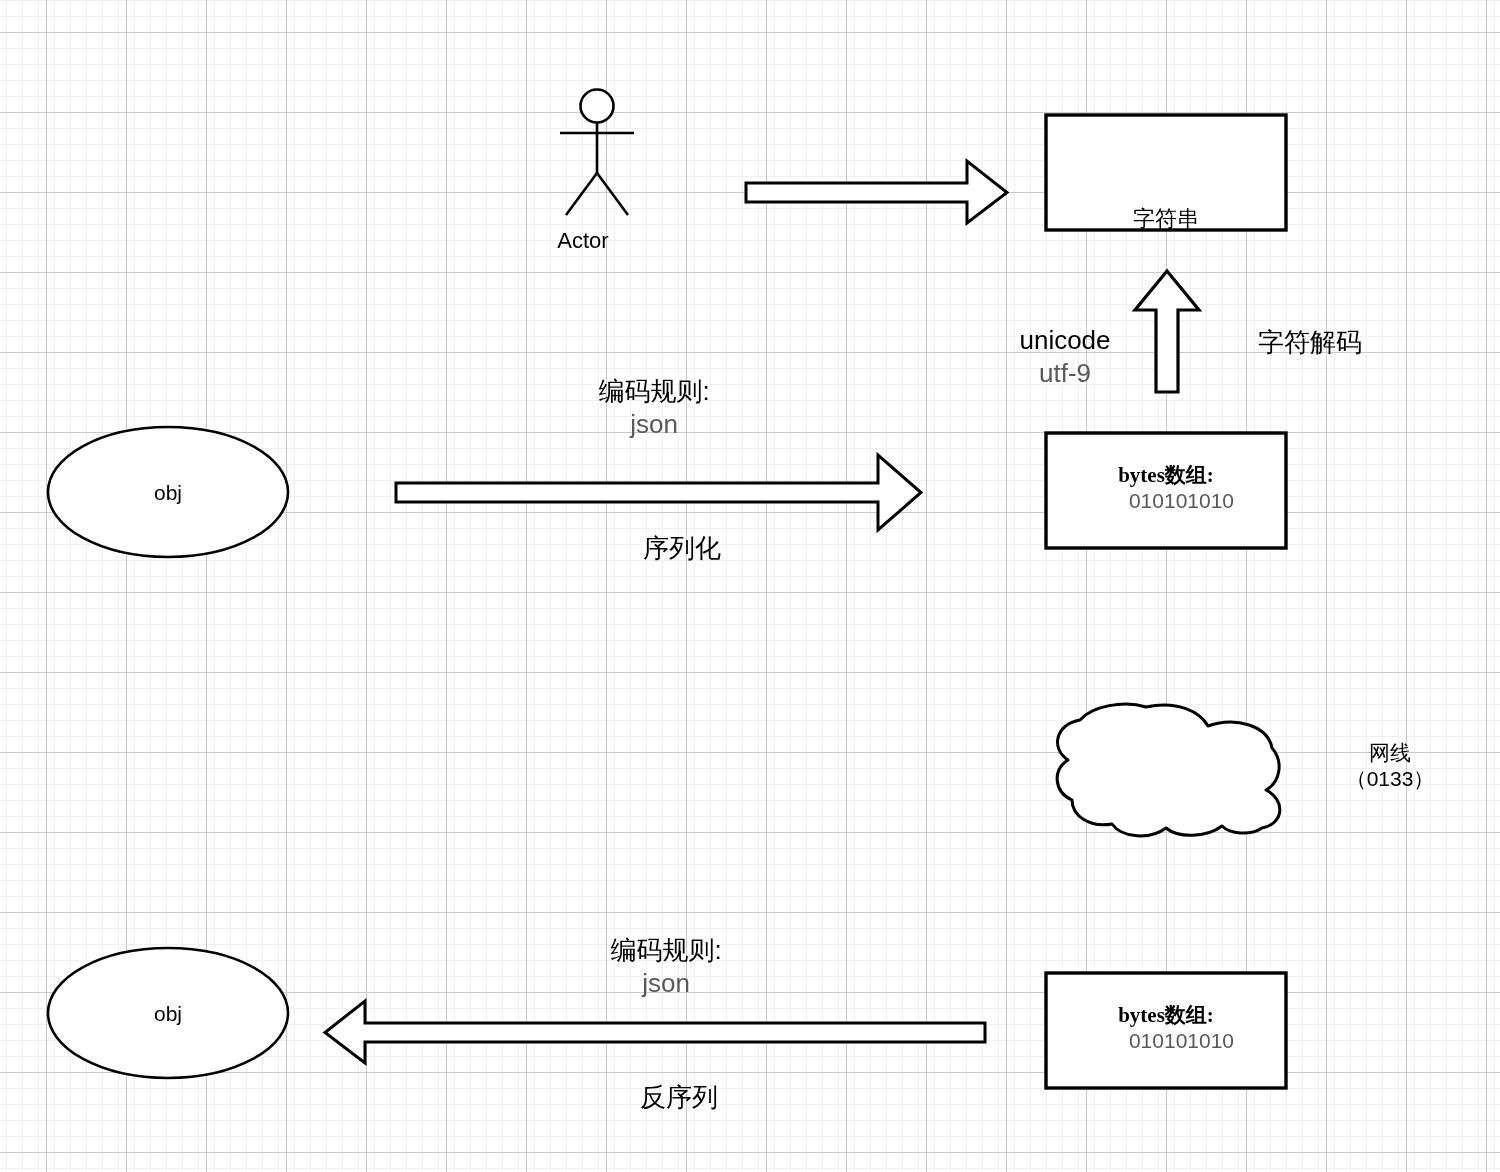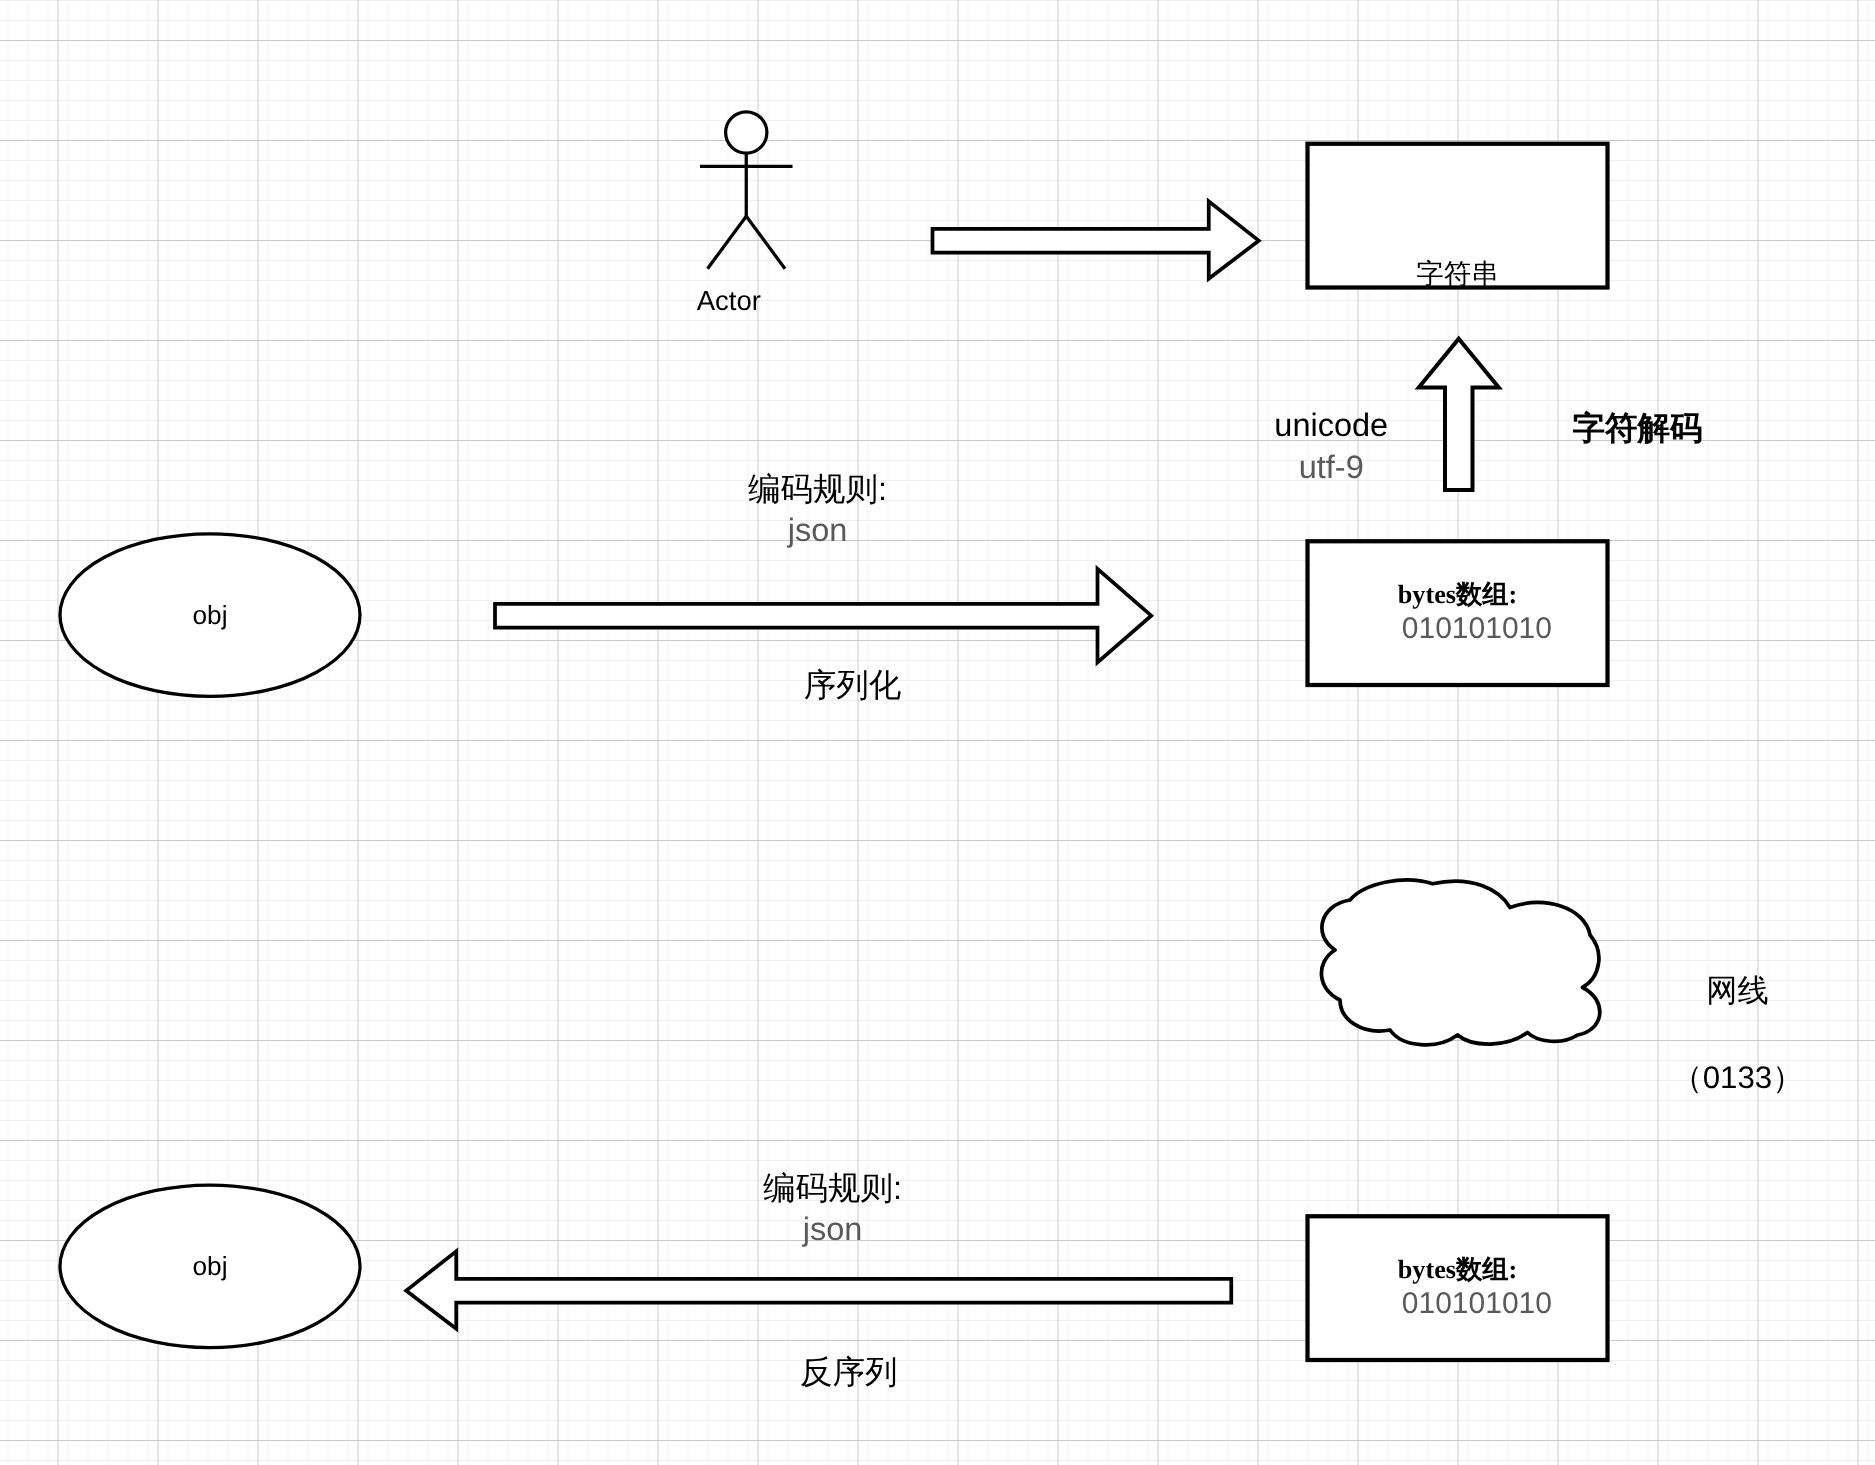--- a/index.html
+++ b/index.html
@@ -45,24 +45,24 @@
     position: absolute;
     white-space: nowrap;
     color: #000000;
     line-height: 1.25;
   }
   .lbl.center { transform: translateX(-50%); text-align: center; }
   .dim { color: #595959; }
   .t-obj      { font-size: 21px; }
   .t-actor    { font-size: 22px; }
   .t-box-main { font-size: 21px; font-weight: 600; font-family: Liberation Serif, serif; }
-  .t-box-sub  { font-size: 24px; margin-left: 31px; }
+  .t-box-sub  { font-size: 21px; margin-left: 31px; }
   .t-edge     { font-size: 26px; }
   .t-cjk-box  { font-size: 22px; }
-  .t-side     { font-size: 25px; margin-top: 38px; }
+  .t-side     { font-size: 21px; }
   .stack > div { display: block; }
 </style>
 </head>
 <body>
 
 <div id="canvas">
 
   <svg id="diagram-svg" viewBox="0 0 1500 1172" xmlns="http://www.w3.org/2000/svg">
 
     <g fill="none" stroke="#000000" stroke-width="2.6" stroke-linecap="butt">
@@ -107,21 +107,21 @@
 
   <div class="lbl center t-actor" style="left:583px; top:227px;">Actor</div>
 
   <div class="lbl center t-cjk-box" style="left:1166px; top:157px;margin-top:48px;">字符串</div>
 
   <div class="lbl center stack" style="left:1065px; top:324px;">
     <div class="t-edge">unicode</div>
     <div class="t-edge dim">utf-9</div>
   </div>
 
-  <div class="lbl t-edge" style="left:1258px; top:326px;font-weight:bold;">字符解码</div>
+  <div class="lbl t-edge" style="left:1258px; top:326px;">字符解码</div>
 
   <div class="lbl center stack" style="left:654px; top:375px;">
     <div class="t-edge">编码规则:</div>
     <div class="t-edge dim">json</div>
   </div>
 
   <div class="lbl center t-edge" style="left:682px; top:532px;">序列化</div>
 
   <div class="lbl center t-obj" style="left:168px; top:480px;">obj</div>
 

